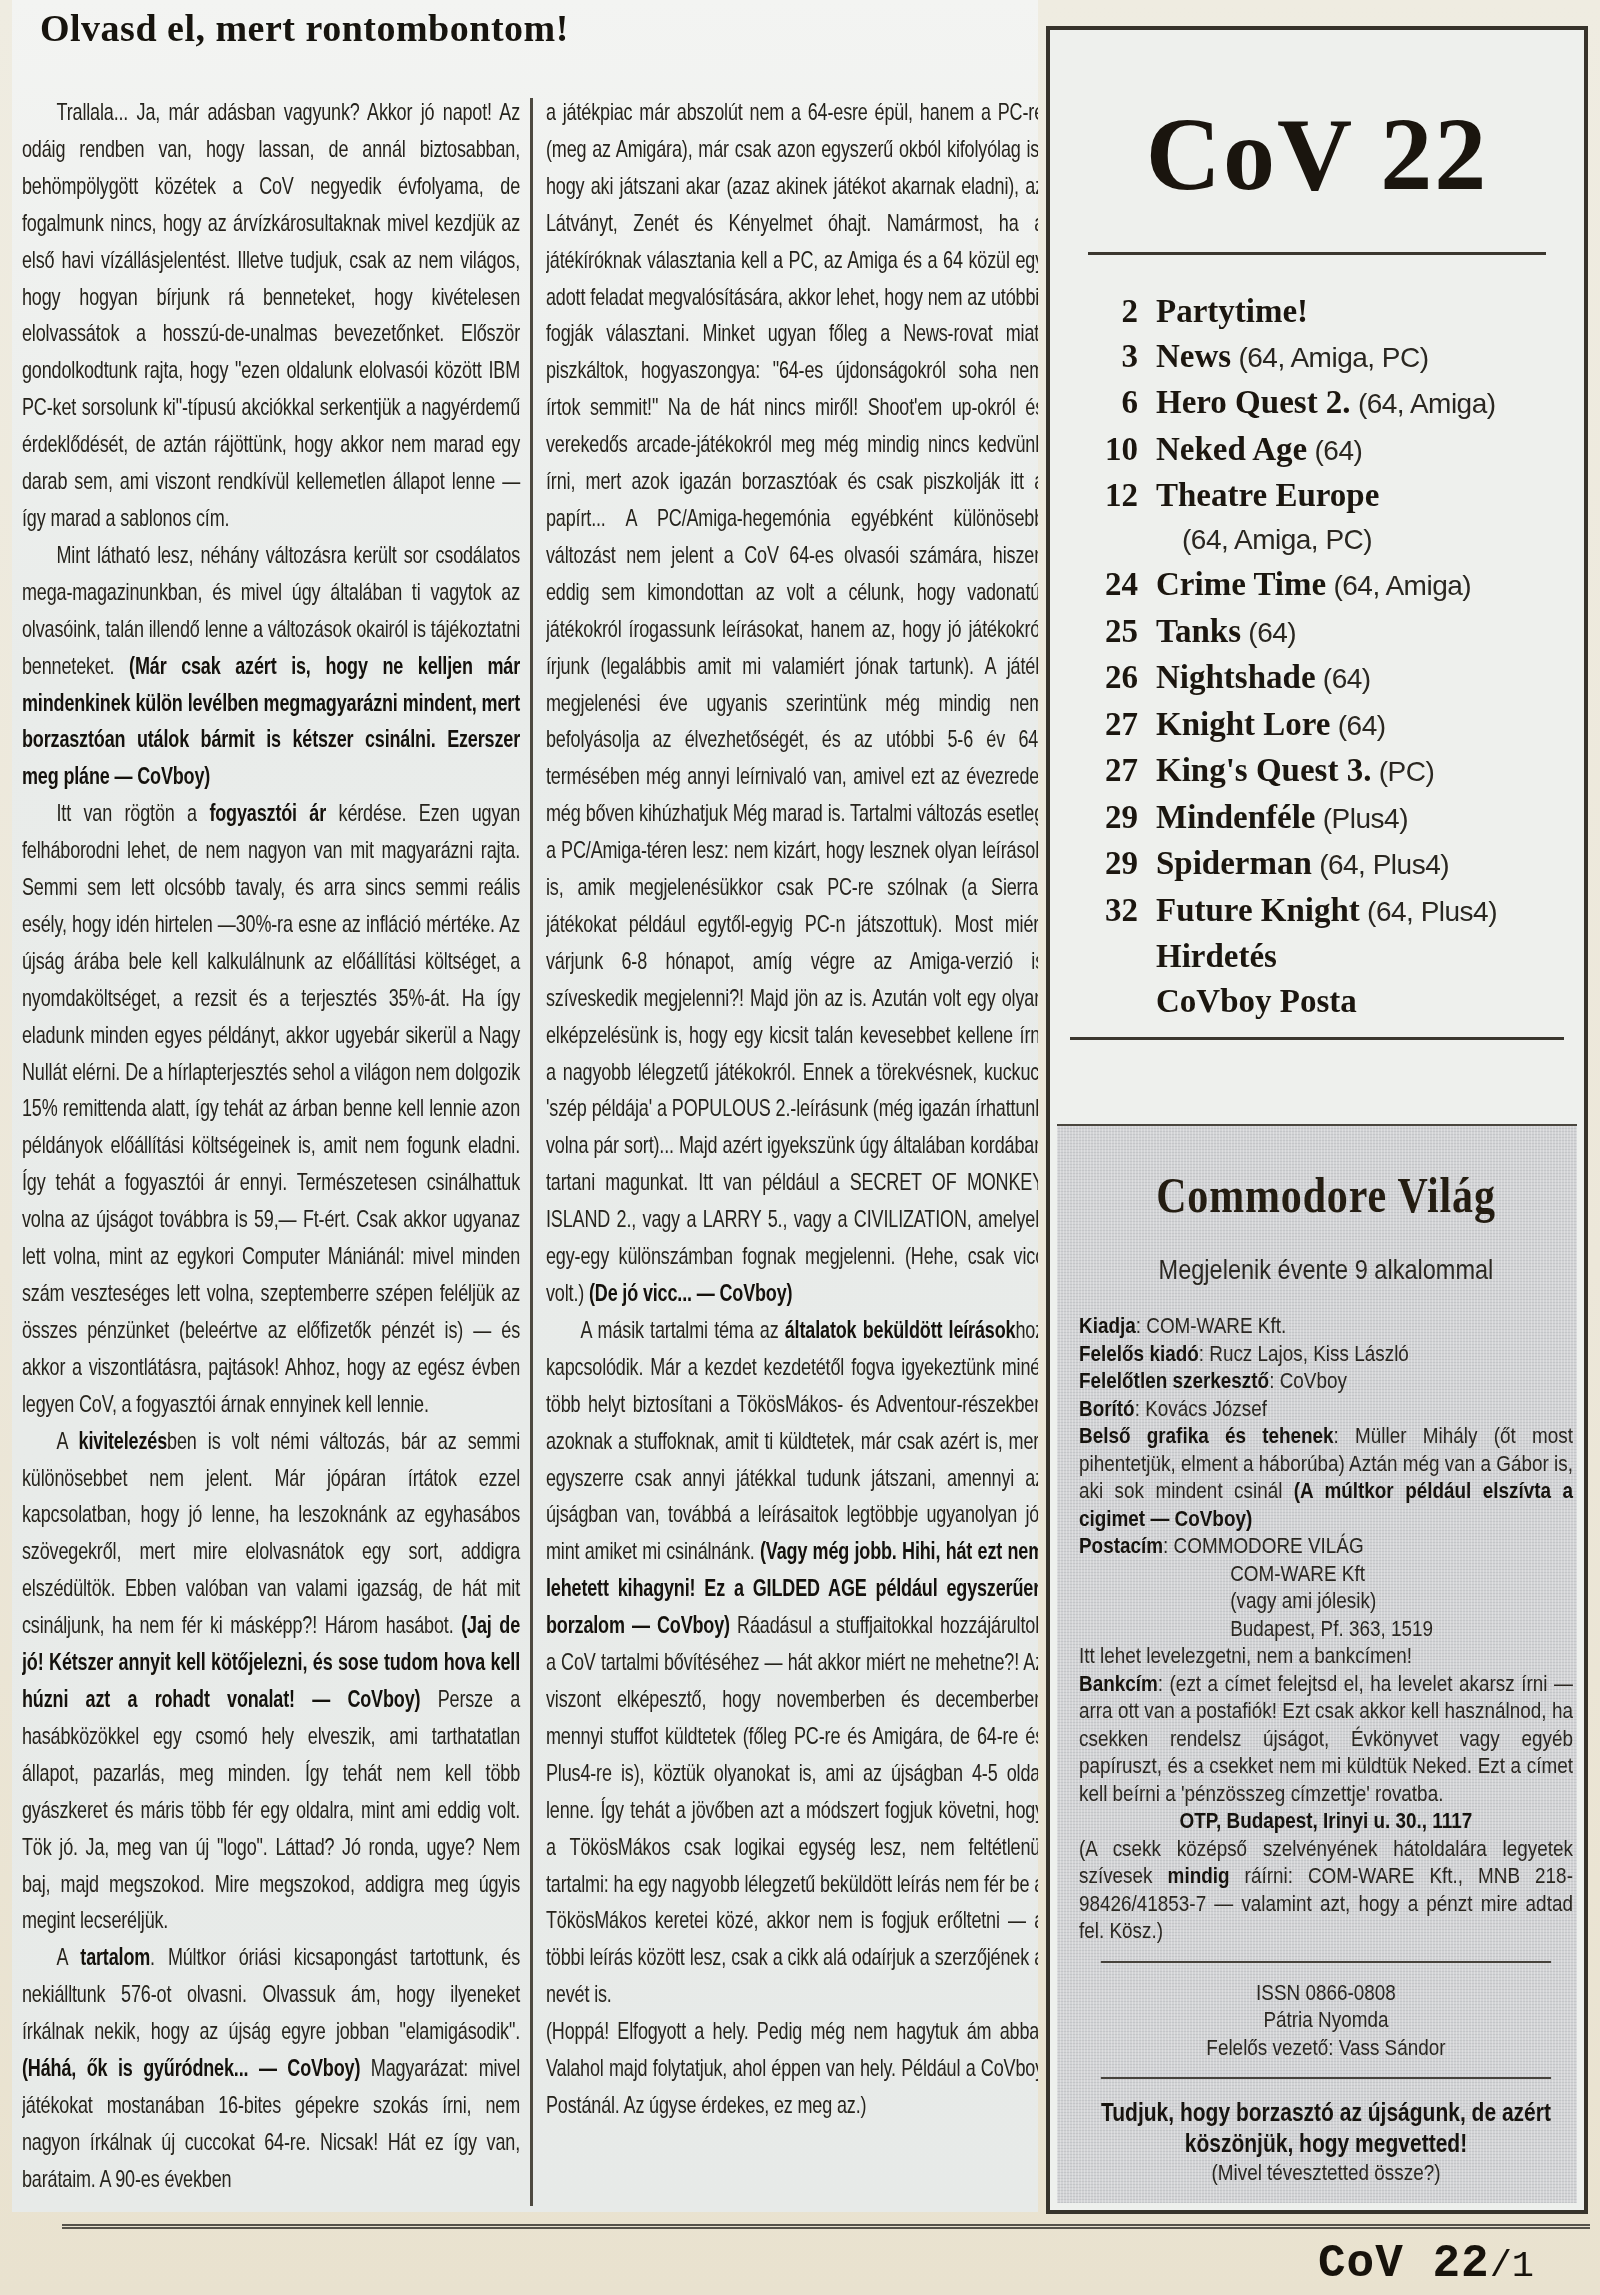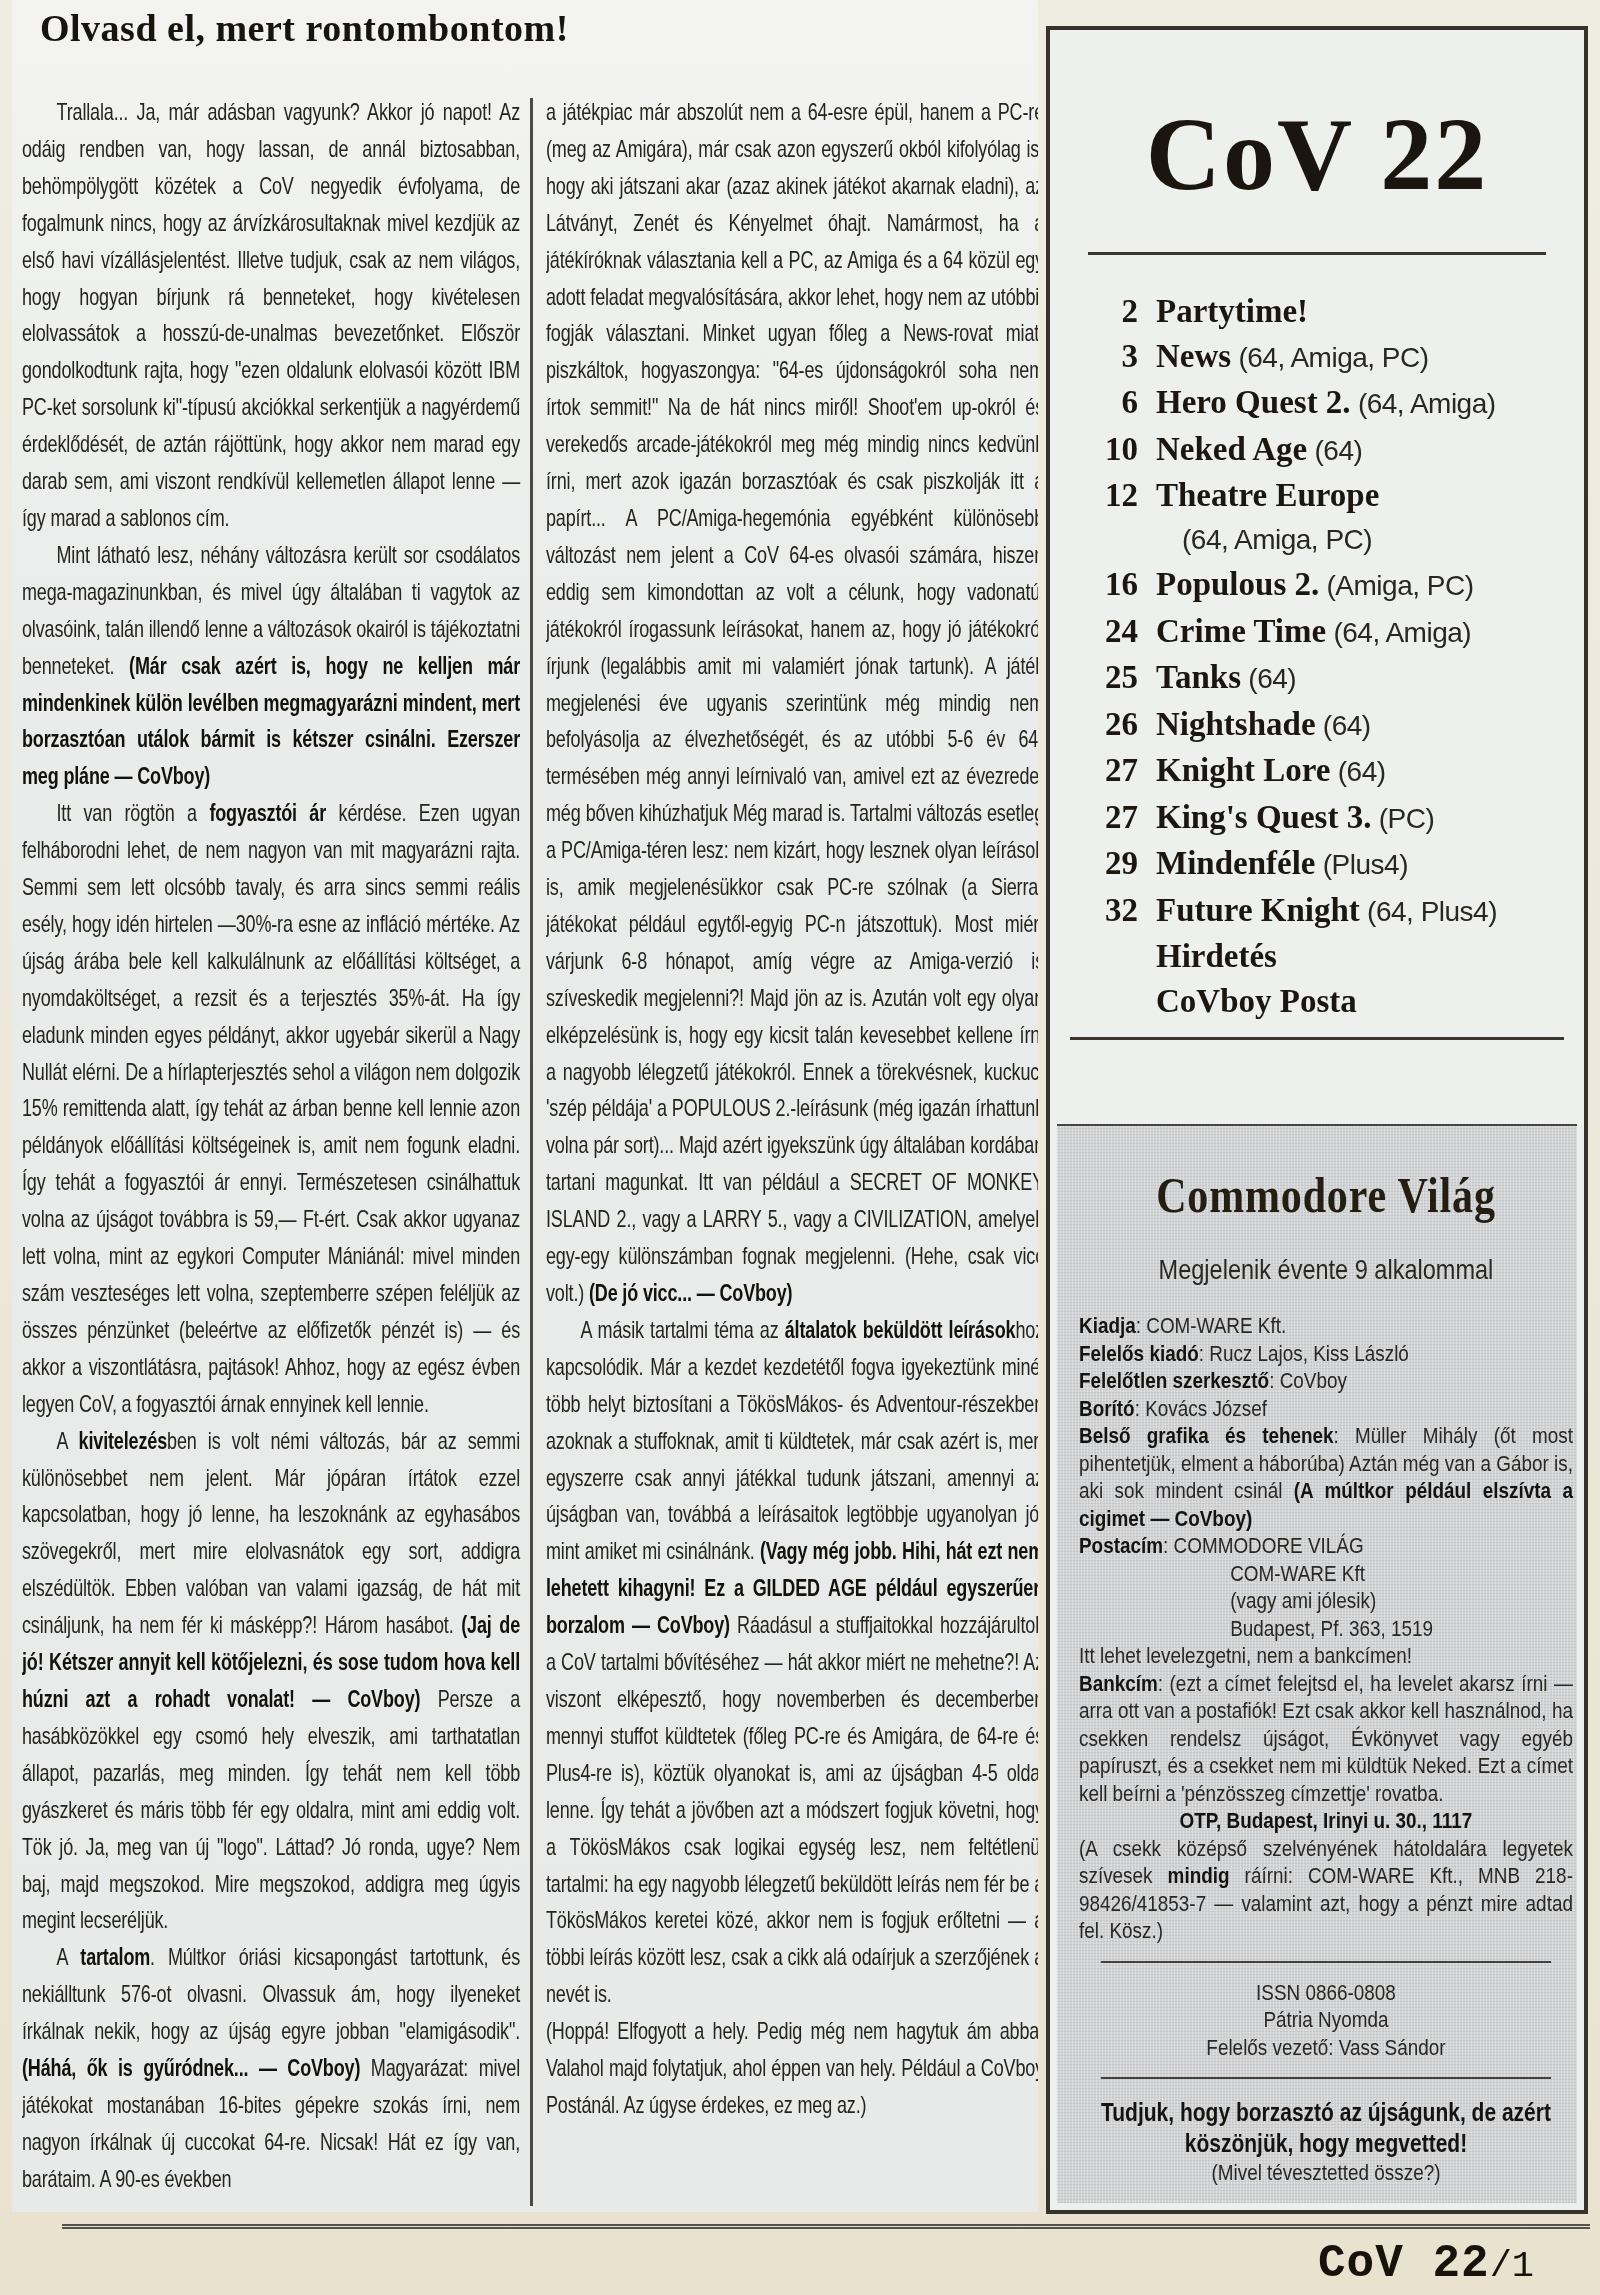--- a/index.html
+++ b/index.html
@@ -91,27 +91,27 @@
 
   <div class="sidebar">
     <h2 class="issue-title">CoV 22</h2>
     <hr class="toc-rule">
     <ul class="toc">
         <li><span class="num">2</span><span class="tt">Partytime!</span></li>
         <li><span class="num">3</span><span class="tt">News</span><span class="plat"> (64, Amiga, PC)</span></li>
         <li><span class="num">6</span><span class="tt">Hero Quest 2.</span><span class="plat"> (64, Amiga)</span></li>
         <li><span class="num">10</span><span class="tt">Neked Age</span><span class="plat"> (64)</span></li>
         <li><span class="num">12</span><span class="tt">Theatre Europe</span><span class="plat blk">(64, Amiga, PC)</span></li>
-        <li><span class="num">16</span><span class="tt">Populous 2.</span><span class="plat"> (Amiga, PC)</span></li>
         <li><span class="num">24</span><span class="tt">Crime Time</span><span class="plat"> (64, Amiga)</span></li>
         <li><span class="num">25</span><span class="tt">Tanks</span><span class="plat"> (64)</span></li>
         <li><span class="num">26</span><span class="tt">Nightshade</span><span class="plat"> (64)</span></li>
         <li><span class="num">27</span><span class="tt">Knight Lore</span><span class="plat"> (64)</span></li>
         <li><span class="num">27</span><span class="tt">King's Quest 3.</span><span class="plat"> (PC)</span></li>
         <li><span class="num">29</span><span class="tt">Mindenféle</span><span class="plat"> (Plus4)</span></li>
+        <li><span class="num">29</span><span class="tt">Spiderman</span><span class="plat"> (64, Plus4)</span></li>
         <li><span class="num">32</span><span class="tt">Future Knight</span><span class="plat"> (64, Plus4)</span></li>
         <li><span class="num"></span><span class="tt">Hirdetés</span></li>
         <li><span class="num"></span><span class="tt">CoVboy Posta</span></li>
       </ul>
     <hr class="toc-hr">
 
     <div class="gray">
       <div class="gray-pad">
         <div class="cond84">
           <h3 class="colophon-title">Commodore Világ</h3>

